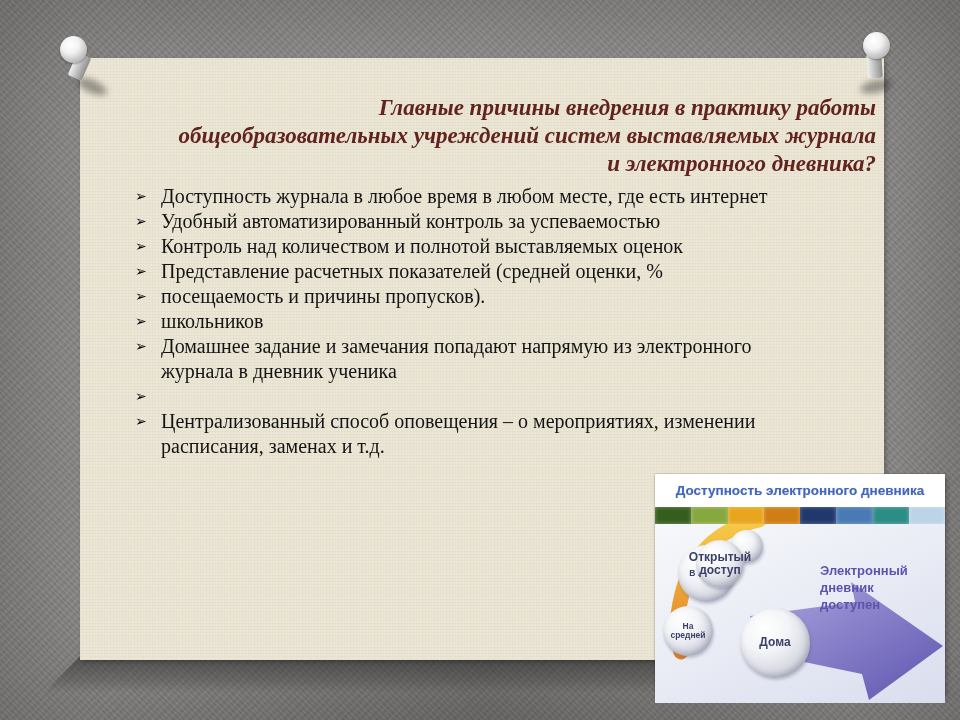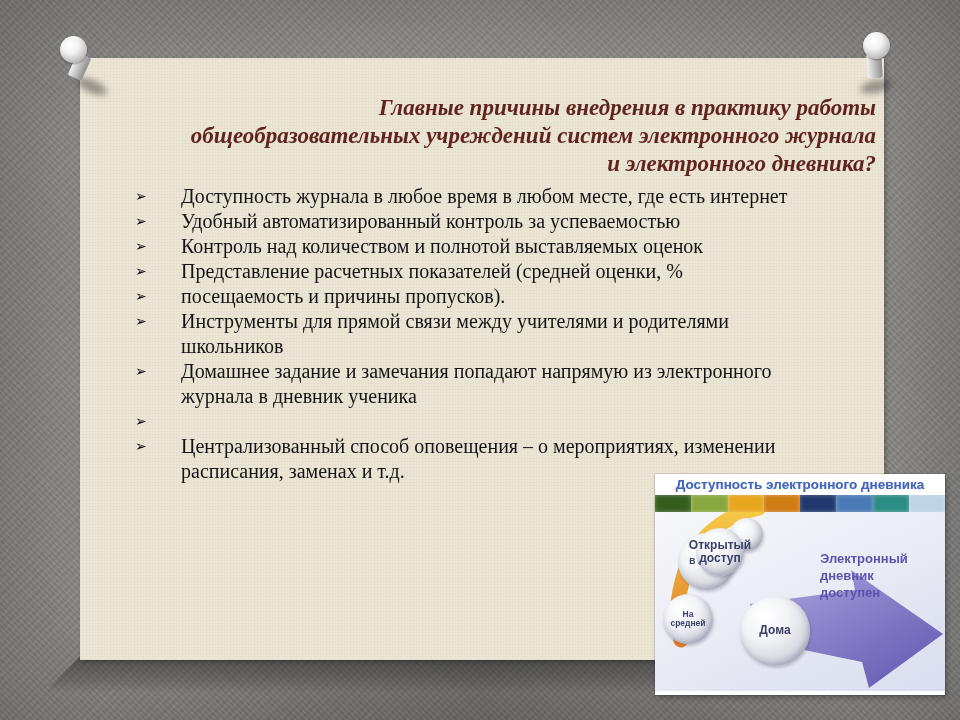--- a/index.html
+++ b/index.html
@@ -43,21 +43,21 @@
     color:var(--title-color);
   }
   .title div{white-space:nowrap;}
 
   .bullets{margin:6px 0 0 55px;padding:0;list-style:none;font-size:20px;line-height:25px;color:#141414;}
   .bullets li{display:flex;align-items:flex-start;}
   .bullets .marker{
     flex:none;width:26px;font-family:"DejaVu Sans", sans-serif;
     font-size:14px;line-height:25px;color:#000;
   }
-  .bullets .btext div{white-space:nowrap;margin-left:20px;}
+  .bullets .btext div{white-space:nowrap;}
 
   
   .pin{position:absolute;width:54px;height:66px;z-index:6;}
   .pin .pshadow{position:absolute;width:32px;height:13px;background:rgba(35,35,35,.42);border-radius:50%;filter:blur(3px);}
   .pin .pbody{position:absolute;width:15px;height:25px;border-radius:3px;
     background:linear-gradient(90deg,#f0f0f0,#c9c9c9 40%,#8e8e8e);}
   .pin .phead{position:absolute;width:27px;height:27px;border-radius:50%;
     background:radial-gradient(circle at 38% 32%, #ffffff 0%, #f2f2f2 35%, #bfbfbf 70%, #8d8d8d 100%);
     box-shadow:0 1px 2px rgba(0,0,0,.35);}
   .pin-left{left:58px;top:36px;}
@@ -69,21 +69,21 @@
   .pin-right .pbody{left:15px;top:21px;transform:rotate(-4deg);}
   .pin-right .phead{left:11px;top:0;}
 
   
   .embedded{
     position:absolute;left:655px;top:474px;width:290px;height:221px;z-index:5;
     background:#fff;box-shadow:0 0 0 1px rgba(0,0,0,.10), 2px 3px 5px rgba(0,0,0,.25);
     font-family:"Liberation Sans", sans-serif;
   }
   .img-header{
-    height:21px;display:flex;align-items:center;justify-content:center;
+    height:33px;display:flex;align-items:center;justify-content:center;
     font-weight:bold;font-size:13.5px;color:var(--header-color);
     text-shadow:0 0 1px rgba(68,103,184,.4);
   }
   .photo-strip{height:17px;display:flex;overflow:hidden;}
   .photo-strip .seg{flex:1;background:#888;box-shadow:inset 0 0 4px rgba(255,255,255,.35);}
   .diagram{
     position:relative;height:179px;overflow:hidden;
     background:linear-gradient(155deg,#f7f8fb 0%, #eaedf5 45%, #d9ddee 100%);
   }
   .diagram svg{position:absolute;inset:0;}
@@ -107,21 +107,21 @@
 </head>
 <body>
 
 <div class="vignette"></div>
 
 <div class="paper-shadow"></div>
 
 <div class="paper">
   <div class="title" id="slide-title">
       <div>Главные причины внедрения в практику работы</div>
-      <div>общеобразовательных учреждений систем электронного журнала</div>
+      <div>общеобразовательных учреждений систем выставляемых журнала</div>
       <div>и электронного дневника?</div>
     </div>
   <ul class="bullets" id="bullet-list">
       <li>
         <span class="marker">➢</span>
         <span class="btext">
           <div>Доступность журнала в любое время в любом месте, где есть интернет</div>
         </span>
       </li>
       <li>
@@ -144,21 +144,20 @@
       </li>
       <li>
         <span class="marker">➢</span>
         <span class="btext">
           <div>посещаемость и причины пропусков).</div>
         </span>
       </li>
       <li>
         <span class="marker">➢</span>
         <span class="btext">
-          <div>Инструменты для прямой связи между учителями и родителями</div>
           <div>школьников</div>
         </span>
       </li>
       <li>
         <span class="marker">➢</span>
         <span class="btext">
           <div>Домашнее задание и замечания попадают напрямую из электронного</div>
           <div>журнала в дневник ученика</div>
         </span>
       </li>

